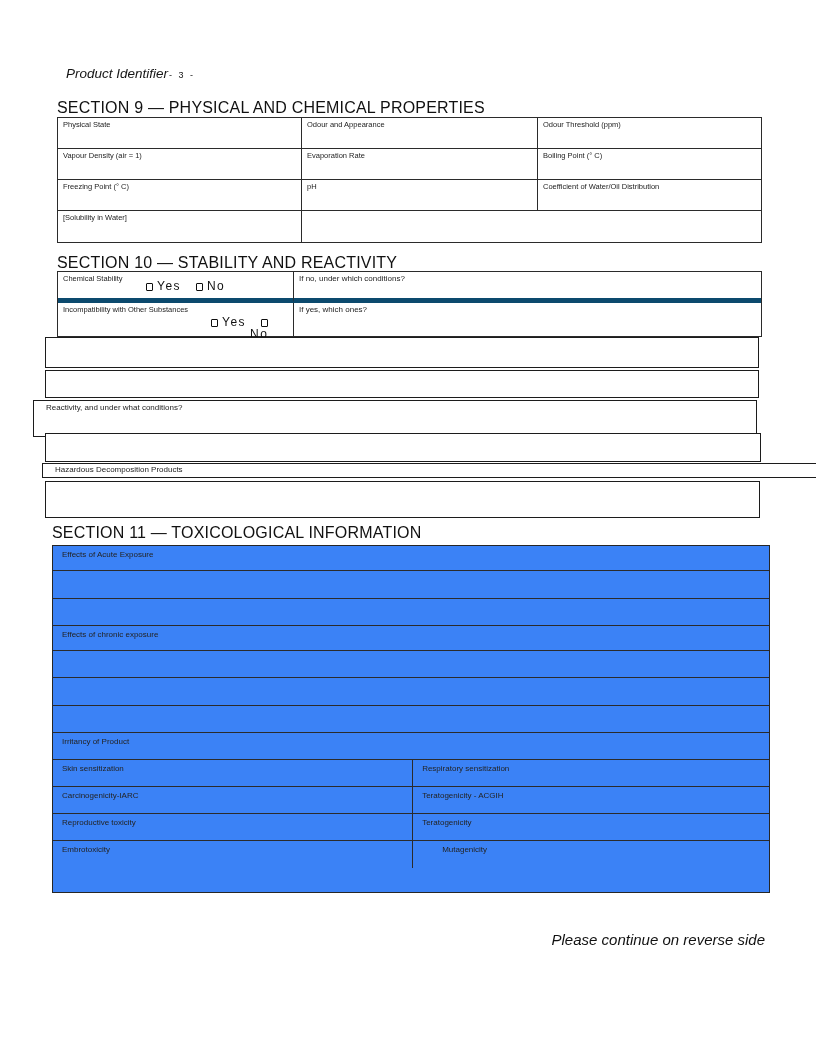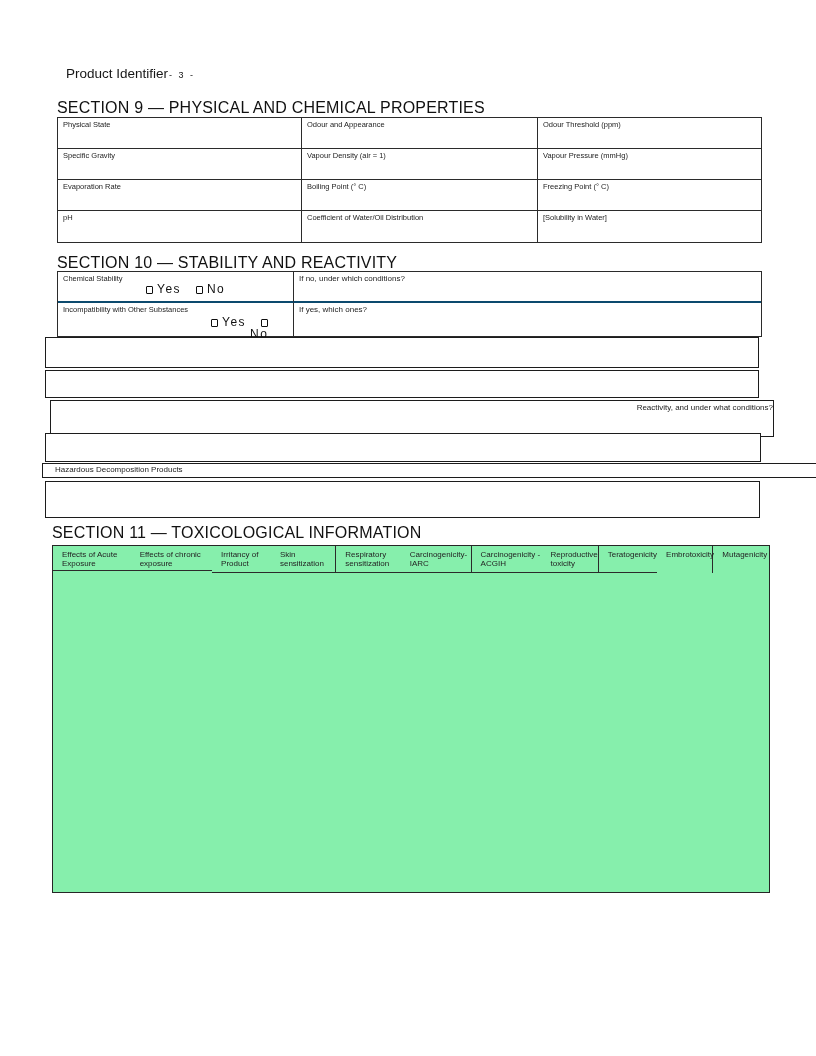--- a/index.html
+++ b/index.html
@@ -2,21 +2,21 @@
 <html><head>
 <meta charset="utf-8">
 <style>
   html,body { margin:0; padding:0; background:#e8e8e8; }
   .page {
     position:relative; width:816px; height:1056px; margin:0 auto;
     background:#ffffff; font-family:"Liberation Sans", sans-serif;
     color:#1a1a1a; overflow:hidden;
   }
   .hdr { position:absolute; left:66px; top:64px; white-space:nowrap; }
-  .hdr .pid { font-size:13.5px; color:#161616; }
+  .hdr .pid { font-style:italic; font-size:13.5px; color:#161616; }
   .hdr .pno { font-size:9px; letter-spacing:2px; color:#161616; margin-left:1px; }
 
   .sec-title {
     position:absolute; font-size:16px; letter-spacing:0.2px;
     white-space:nowrap; color:#111;
   }
 
   
   .grid9 {
     position:absolute; left:57px; top:117px; width:705px; height:126px;
@@ -32,43 +32,43 @@
   .grid9 .cell:nth-child(3n) { border-right:none; }
   .grid9 .cell:nth-child(n+10) { border-bottom:none; }
 
   
   .tbl10 {
     position:absolute; left:57px; top:271px; width:705px; height:66px;
     display:grid; grid-template-columns:236px 1fr; grid-template-rows:31px 35px;
     border:1px solid #2b2b2b; box-sizing:border-box; background:#fff;
   }
   .tbl10 .cell {
-    position:relative; border-right:1px solid #2b2b2b; border-bottom:2px solid #0c4a6e;
+    position:relative; border-right:1px solid #2b2b2b; border-bottom:5px solid #0c4a6e;
     padding:2px 5px; font-size:7.5px; box-sizing:border-box; color:#232323;
   }
   .tbl10 .cell:nth-child(2n) { border-right:none; }
   .tbl10 .cell:nth-child(n+3) { border-bottom:none; }
   .tbl10 .q { font-size:8px; }
   .cbline { position:absolute; white-space:nowrap; font-size:12px; letter-spacing:1.5px; color:#111; }
   .cb {
     display:inline-block; width:7px; height:8px; box-sizing:border-box;
     border:1.5px solid #0e0e0e; border-radius:1px; vertical-align:-1px;
     margin-right:4px; background:#fff;
   }
   .cb.second { margin-left:10px; }
 
   
   .fbox { position:absolute; border:1.5px solid #1c1c1c; background:#fff; box-sizing:border-box; }
   .fbox .boxlbl { font-size:8px; color:#1c1c1c; padding:2px 0 0 12px; display:block; }
 
   
   .tbl11 {
     position:absolute; left:52px; top:545px; width:718px; height:348px;
-    border:1.5px solid #262626; box-sizing:border-box; background:#86efac;
-    display:flex; 
+    border:1.5px solid #262626; box-sizing:border-box; background:#3b82f6;
+    display:flex; flex-direction:column;
   }
   .tbl11 .row {
     border-bottom:1px solid #2b2b2b; box-sizing:border-box; position:relative;
     font-size:8px; color:#232323;
   }
   .tbl11 .row:last-child { border-bottom:none; }
   .tbl11 .row .lbl { display:block; padding:4px 0 0 9px; }
   .tbl11 .row.split { display:flex; }
   .tbl11 .row.split .lcell { width:50.3%; border-right:1px solid #2b2b2b; box-sizing:border-box; }
   .tbl11 .row.split .rcell { flex:1; }
@@ -86,23 +86,21 @@
   <div class="hdr">
     <span class="pid">Product Identifier</span><span class="pno">- 3 -</span>
   </div>
 
   <div class="sec-title" style="left:57px; top:99px;">SECTION 9 — PHYSICAL AND CHEMICAL PROPERTIES</div>
 
   <div class="grid9">
     <div class="cell"><span>Physical State</span></div>
     <div class="cell"><span>Odour and Appearance</span></div>
     <div class="cell"><span>Odour Threshold (ppm)</span></div>
-    <div class="cell"><span>Specific Gravity</span></div>
     <div class="cell"><span>Vapour Density (air = 1)</span></div>
-    <div class="cell"><span>Vapour Pressure (mmHg)</span></div>
     <div class="cell"><span>Evaporation Rate</span></div>
     <div class="cell"><span>Boiling Point (° C)</span></div>
     <div class="cell"><span>Freezing Point (° C)</span></div>
     <div class="cell"><span>pH</span></div>
     <div class="cell"><span>Coefficient of Water/Oil Distribution</span></div>
     <div class="cell"><span>[Solubility in Water]</span></div>
   </div>
 
   <div class="sec-title" style="left:57px; top:254px;">SECTION 10 — STABILITY AND REACTIVITY</div>
 
@@ -128,21 +126,21 @@
       </div>
     </div>
     <div class="cell q">
       <span>If yes, which ones?</span>
     </div>
   </div>
 
   <div class="fbox" style="left:45px; top:337px; width:714px; height:31px;"></div>
   <div class="fbox" style="left:45px; top:370px; width:714px; height:28px;"></div>
 
-  <div class="fbox" style="left:50px; top:400px; width:724px; height:37px;text-align:right;">
+  <div class="fbox" style="left:33px; top:400px; width:724px; height:37px;">
     <span class="boxlbl">Reactivity, and under what conditions?</span>
   </div>
   <div class="fbox" style="left:45px; top:433px; width:716px; height:29px;"></div>
 
   <div class="fbox" style="left:42px; top:463px; width:808px; height:15px;">
     <span class="boxlbl" style="padding-top:1px;">Hazardous Decomposition Products</span>
   </div>
   <div class="fbox" style="left:45px; top:481px; width:715px; height:37px;"></div>
 
   <div class="sec-title" style="left:52px; top:524px;">SECTION 11 — TOXICOLOGICAL INFORMATION</div>
@@ -168,35 +166,36 @@
         </div>
       <div class="rcell">
           <span class="lbl">Respiratory sensitization</span>
         </div>
     </div>
     <div class="row split" style="height:27px;">
       <div class="lcell">
           <span class="lbl">Carcinogenicity-IARC</span>
         </div>
       <div class="rcell">
-          <span class="lbl">Carcinogenicity - ACGIH</span>
+          <span class="lbl">Teratogenicity - ACGIH</span>
         </div>
     </div>
     <div class="row split" style="height:27px;">
       <div class="lcell">
           <span class="lbl">Reproductive toxicity</span>
         </div>
       <div class="rcell">
           <span class="lbl">Teratogenicity</span>
         </div>
     </div>
-    <div class="row split" style="height:27px;">
+    <div class="row split" style="height:27px;gap:20px;">
       <div class="lcell">
           <span class="lbl">Embrotoxicity</span>
         </div>
       <div class="rcell">
           <span class="lbl">Mutagenicity</span>
         </div>
     </div>
   </div>
 
+  <div class="footer-note">Please continue on reverse side</div>
 
 </div>
 
 </body></html>

